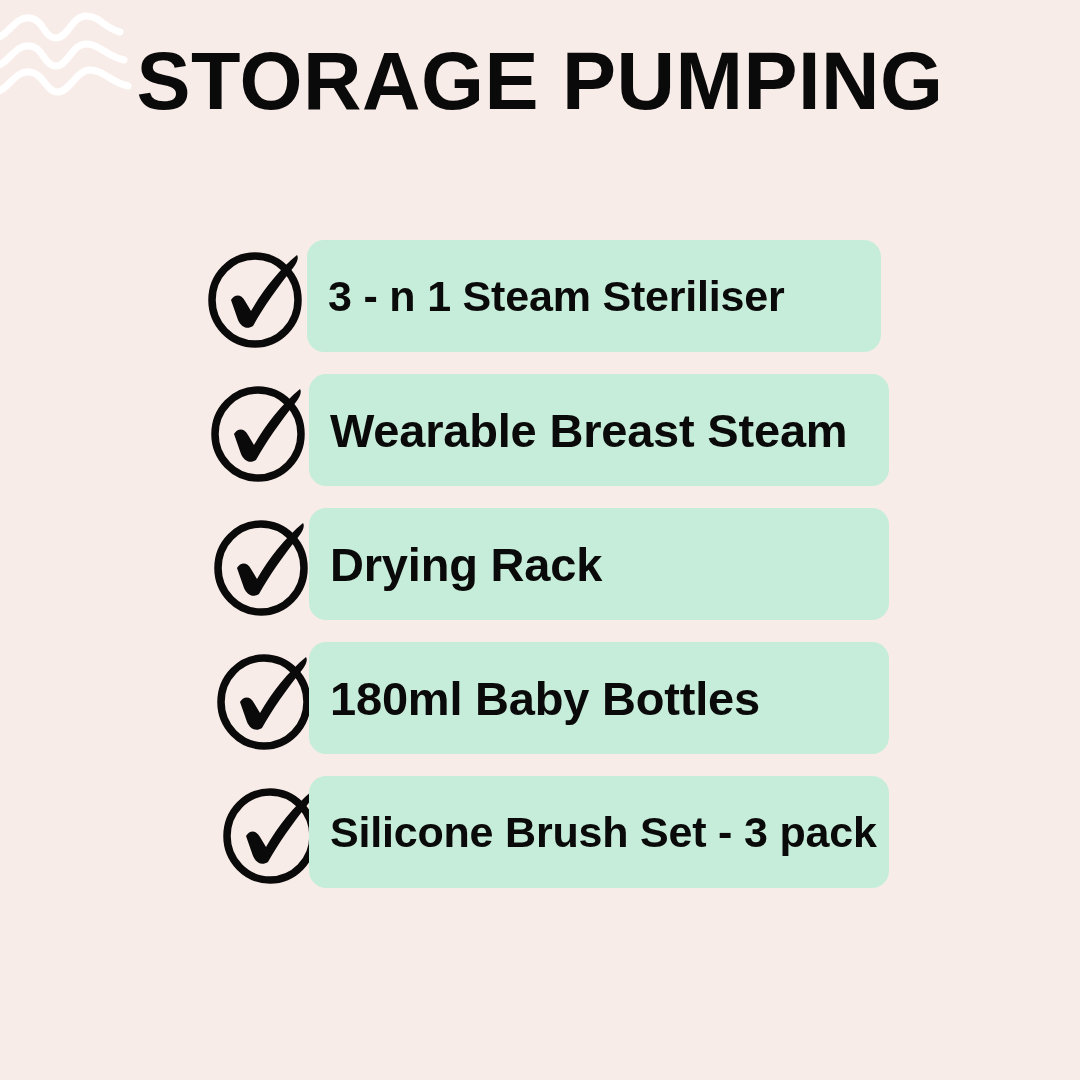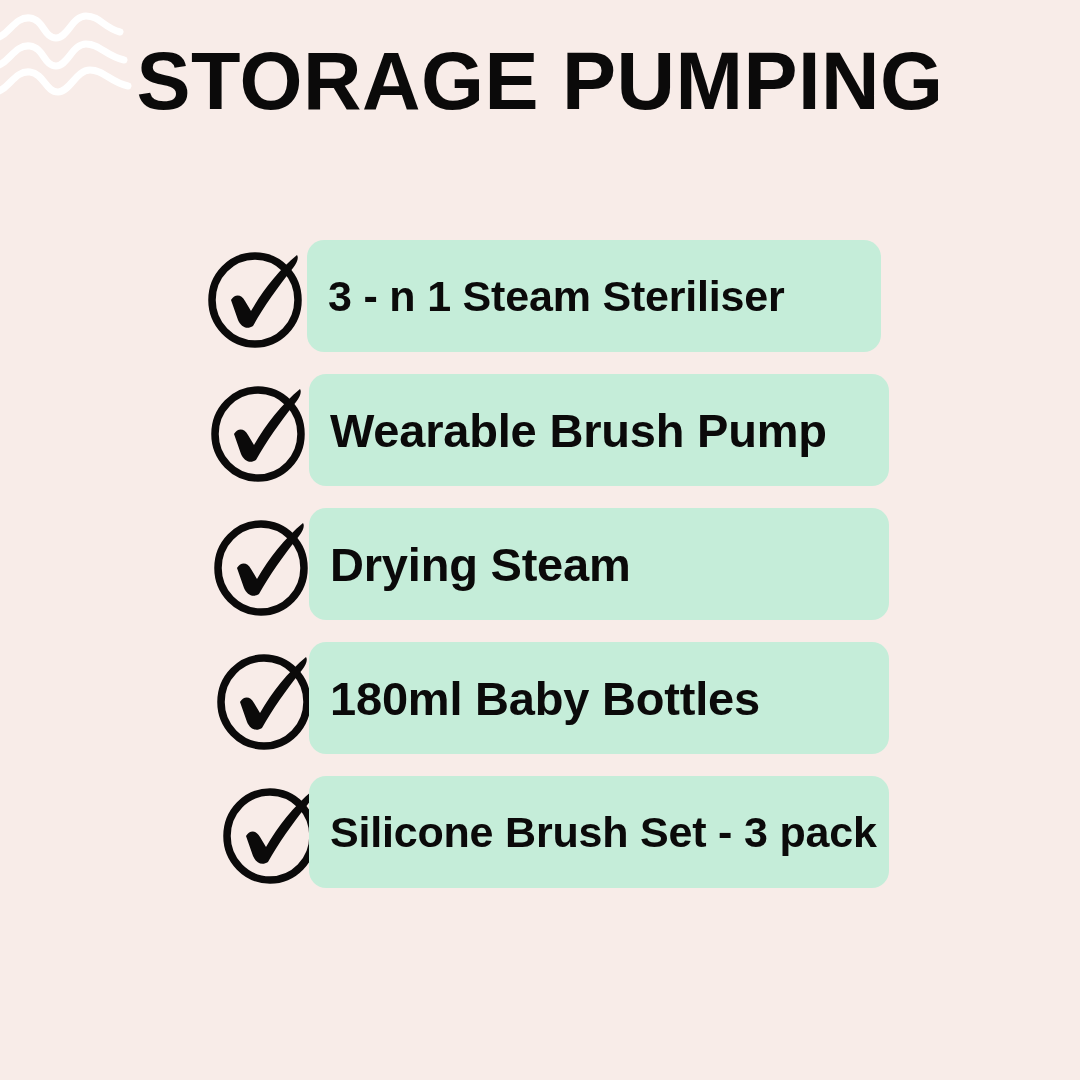--- a/index.html
+++ b/index.html
@@ -133,33 +133,33 @@
     </div>
 
     <div class="check-row">
       <span class="check-icon" style="left:193px;">
         <svg viewBox="0 0 104 104">
           <ellipse cx="50" cy="54" rx="43" ry="44" fill="none" stroke="#0b0a0a" stroke-width="7.5"></ellipse>
           <path d="M26 54 C 30 48, 36 48, 40 55 L 46 65 C 58 44, 74 24, 92 9 C 94 12, 92 17, 88 22 C 72 42, 58 62, 48 80 C 42 84, 36 81, 33 74 Z" fill="#0b0a0a"></path>
         </svg>
       </span>
       <div class="pill" style="left:294px; width:580px;">
-        <span class="pill-label" style="font-size:47px;">Wearable Brush Pump</span>
+        <span class="pill-label" style="font-size:47px;">Wearable Breast Steam</span>
       </div>
     </div>
 
     <div class="check-row">
       <span class="check-icon" style="left:196px;">
         <svg viewBox="0 0 104 104">
           <ellipse cx="50" cy="54" rx="43" ry="44" fill="none" stroke="#0b0a0a" stroke-width="7.5"></ellipse>
           <path d="M26 54 C 30 48, 36 48, 40 55 L 46 65 C 58 44, 74 24, 92 9 C 94 12, 92 17, 88 22 C 72 42, 58 62, 48 80 C 42 84, 36 81, 33 74 Z" fill="#0b0a0a"></path>
         </svg>
       </span>
       <div class="pill" style="left:294px; width:580px;">
-        <span class="pill-label" style="font-size:47px;">Drying Steam</span>
+        <span class="pill-label" style="font-size:47px;">Drying Rack</span>
       </div>
     </div>
 
     <div class="check-row">
       <span class="check-icon" style="left:199px;">
         <svg viewBox="0 0 104 104">
           <ellipse cx="50" cy="54" rx="43" ry="44" fill="none" stroke="#0b0a0a" stroke-width="7.5"></ellipse>
           <path d="M26 54 C 30 48, 36 48, 40 55 L 46 65 C 58 44, 74 24, 92 9 C 94 12, 92 17, 88 22 C 72 42, 58 62, 48 80 C 42 84, 36 81, 33 74 Z" fill="#0b0a0a"></path>
         </svg>
       </span>

